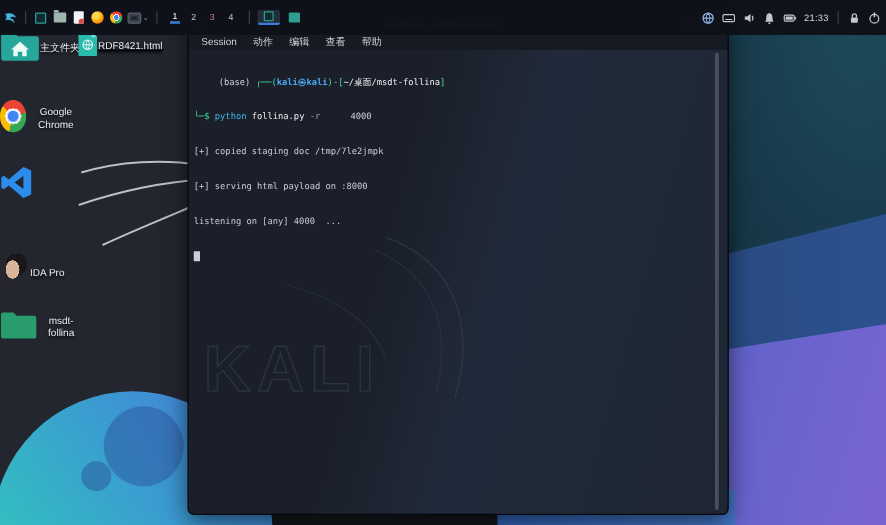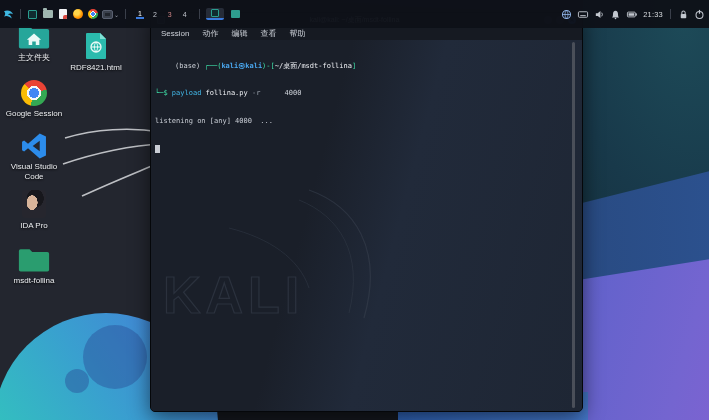--- a/index.html
+++ b/index.html
@@ -51,21 +51,21 @@
   .ws .ws-3 { color:#cf8585; }
   .taskbtn { width:18px; height:12px; background:#262c38; border-radius:2px; border-bottom:2px solid #3b7ce0;
              display:flex; align-items:center; justify-content:center; }
   .taskbtn .mini { width:8px; height:8px; background:#102b30; border:1px solid #2a9d8f; border-radius:1px; }
   .tealchip { width:9px; height:8px; background:#2e9d8e; border-radius:1px; margin-left:3px; }
   .p-right { margin-left:auto; display:flex; align-items:center; gap:5px; padding-right:4px; }
   .clock { color:#d7dade; font-size:7.5px; letter-spacing:.2px; }
 
   
   .dicons { position:absolute; left:0; top:20px; width:146px; z-index:6; }
-  .dicon { position:absolute; width:68px; display:flex; flex-direction:column; align-items:center; cursor:default; }
+  .dicon { position:absolute; width:68px; display:flex; align-items:center; cursor:default; }
   .dicon .dlabel { margin-top:3px; font-size:8px; color:#eceef1; text-align:center; line-height:10px;
                    text-shadow:0 1px 2px rgba(0,0,0,.9); max-width:66px; }
   .ic-chrome { width:26px; height:26px; border-radius:50%;
                background:radial-gradient(circle, #4285f4 0 27%, #f5f6f7 27% 38%, transparent 38%),
                           conic-gradient(from -45deg, #ea4335 0 120deg, #34a853 120deg 240deg, #fbbc05 240deg 360deg); }
   .ic-ida { width:24px; height:28px; border-radius:3px; background:
             radial-gradient(ellipse 9px 12px at 42% 45%, #d8b49a 0 60%, transparent 62%),
             radial-gradient(ellipse 14px 15px at 55% 30%, #17171c 0 60%, transparent 62%),
             #26262e; }
 
@@ -199,40 +199,39 @@
   </div>
 
   <div class="dicons">
     <div class="dicon" style="left:0; top:4px;">
       <svg width="32" height="26" viewBox="0 0 36 28">
         <path d="M1 4 Q1 2 3 2 H13 L16 5 H33 Q35 5 35 7 V25 Q35 27 33 27 H3 Q1 27 1 25 Z" fill="#26a69a"></path>
         <path d="M18 10 L26 17 H24 V23 H20 V19 H16 V23 H12 V17 H10 Z" fill="#eafaf7"></path>
       </svg>
       <div class="dlabel">主文件夹</div>
     </div>
-    <div class="dicon" style="left:62px; top:12px;">
+    <div class="dicon" style="left:62px; top:1px;text-decoration:underline;">
       <svg width="22" height="28" viewBox="0 0 22 28">
         <path d="M1 2 Q1 1 2 1 H15 L21 7 V26 Q21 27 20 27 H2 Q1 27 1 26 Z" fill="#2bbbad"></path>
         <path d="M15 1 L21 7 H15 Z" fill="#7fe0d4"></path>
         <circle cx="11" cy="15" r="5" stroke="#eafaf7" stroke-width="1.3" fill="none"></circle>
         <path d="M6 15 H16 M11 10 C8.8 12.6 8.8 17.4 11 20 M11 10 C13.2 12.6 13.2 17.4 11 20" stroke="#eafaf7" stroke-width="1" fill="none"></path>
       </svg>
       <div class="dlabel">RDF8421.html</div>
     </div>
     <div class="dicon" style="left:0; top:60px;">
       <div class="ic-chrome"></div>
-      <div class="dlabel">Google Session</div>
+      <div class="dlabel">Google Chrome</div>
     </div>
     <div class="dicon" style="left:0; top:113px;">
       <svg width="26" height="26" viewBox="0 0 100 100">
         <path d="M72 2 L96 13 V87 L72 98 L27 59 L12 71 L4 66 V34 L12 29 L27 41 Z M72 30 L45 50 L72 70 Z" fill="#2c8ceb"></path>
       </svg>
-      <div class="dlabel">Visual Studio Code</div>
-    </div>
-    <div class="dicon" style="left:0; top:170px;">
+    </div>
+    <div class="dicon" style="left:0; top:183px;">
       <div class="ic-ida"></div>
       <div class="dlabel">IDA Pro</div>
     </div>
     <div class="dicon" style="left:0; top:227px;">
       <svg width="32" height="26" viewBox="0 0 36 28">
         <path d="M1 4 Q1 2 3 2 H13 L16 5 H33 Q35 5 35 7 V25 Q35 27 33 27 H3 Q1 27 1 25 Z" fill="#2a9d6f"></path>
       </svg>
       <div class="dlabel">msdt-follina</div>
     </div>
   </div>
@@ -256,21 +255,23 @@
     </div>
     <div class="content">
       <svg class="watermark" width="300" height="180" viewBox="0 0 300 180">
         <path d="M150 2 C 195 18, 225 60, 205 130" stroke="#39414f" stroke-width="1.2" fill="none"></path>
         <path d="M140 12 C 180 28, 205 65, 190 125" stroke="#323a47" stroke-width="1" fill="none"></path>
         <path d="M70 40 C 110 50, 140 70, 150 100" stroke="#323a47" stroke-width="1" fill="none"></path>
         <text x="4" y="125" font-family="Liberation Sans, sans-serif" font-size="52" font-weight="bold" letter-spacing="5" fill="none" stroke="#39414f" stroke-width="1.2">KALI</text>
       </svg>
       <div class="termtext">
         <div class="tline"><span class="c-dim">(base) </span><span class="c-green">┌──(</span><span class="c-blue">kali㉿kali</span><span class="c-green">)-[</span><span class="c-wb">~/桌面/msdt-follina</span><span class="c-green">]</span></div>
-        <div class="tline"><span class="c-green">└─</span><span class="c-green">$</span><span class="c-cyan"> payload </span><span class="c-wb">follina.py</span><span class="c-grey"> -r </span><span class="c-dim">4000</span></div>
+        <div class="tline"><span class="c-green">└─</span><span class="c-green">$</span><span class="c-cyan"> python </span><span class="c-wb">follina.py</span><span class="c-grey"> -r </span><span class="c-dim">4000</span></div>
+        <div class="tline c-body"><span>[+] copied staging doc /tmp/7le2jmpk</span></div>
+        <div class="tline c-body"><span>[+] serving html payload on :8000</span></div>
         <div class="tline c-body"><span>listening on [any] 4000  ...</span></div>
         <div class="tline"><span class="cursor"></span></div>
       </div>
       <div class="scrollbar"></div>
     </div>
   </div>
 
 </div>
 
 </body></html>

